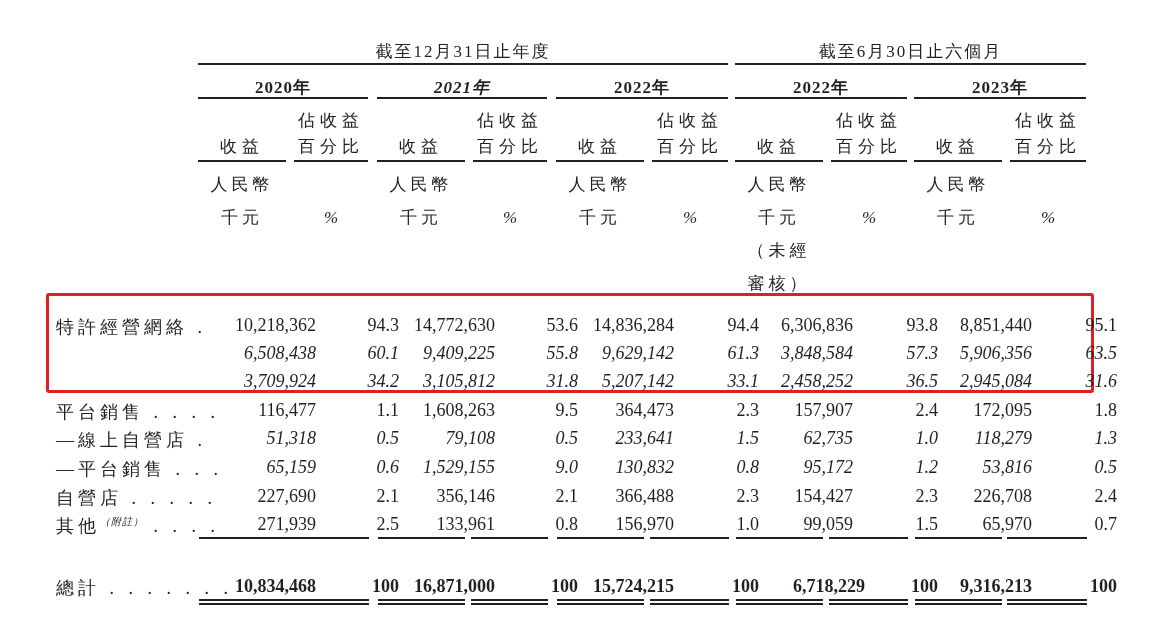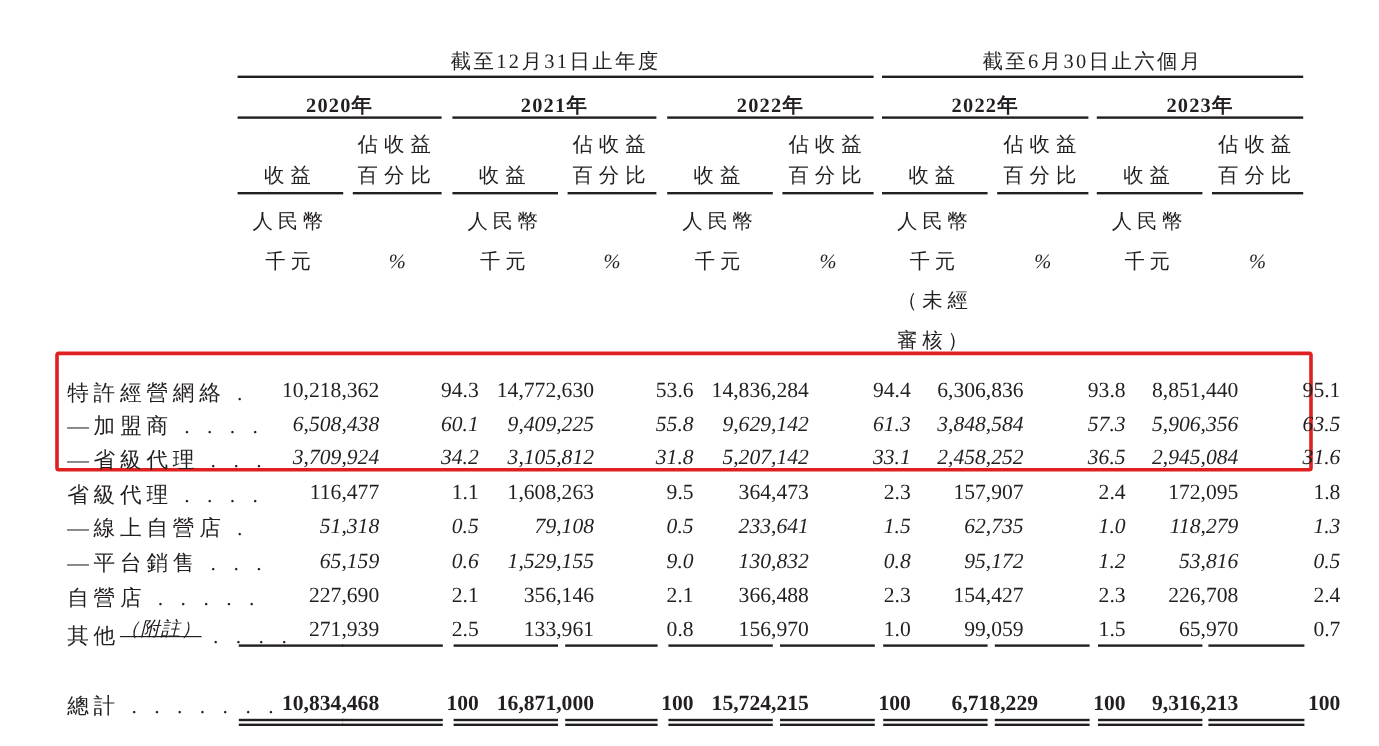--- a/index.html
+++ b/index.html
@@ -7,40 +7,40 @@
          font-family: "Liberation Serif", "DejaVu Serif", serif; color: #231f20; }
   .rule { position: absolute; height: 2px; background: #231f20; }
   .hdr { position: absolute; font-size: 17px; text-align: center; letter-spacing: 2px; }
   .hdr-bold { font-weight: bold; letter-spacing: 1px; text-align: center; }
   .sub { position: absolute; font-size: 17px; text-align: center; letter-spacing: 5px; line-height: 26px; }
   .unit { position: absolute; font-size: 17px; text-align: center; letter-spacing: 4px; line-height: 33px; }
   .pct-unit { font-style: italic; letter-spacing: 0; }
   .row { position: absolute; left: 0; width: 1149px; height: 28px; font-size: 18px; padding-left: 30px; }
   .label { position: absolute; left: 56px; top: 0; letter-spacing: 4px; white-space: nowrap; }
   .label .dots { letter-spacing: 5px; }
-  .label sup { font-size: 16px; font-style: italic; letter-spacing: 1px; text-decoration: underline; }
+  .label sup { font-size: 10px; font-style: italic; letter-spacing: 1px; }
   .cell { position: absolute; top: 0; text-align: right; white-space: nowrap; }
   .italic .cell { font-style: italic; }
   .total .cell { font-weight: bold; }
   .total .label { font-weight: normal; }
   .underline-single { position: absolute; height: 2px; background: #231f20; }
   .underline-double { position: absolute; height: 6px; border-top: 2px solid #231f20; border-bottom: 2px solid #231f20; box-sizing: border-box; }
   .highlight { position: absolute; left: 46px; top: 293px; width: 1048px; height: 100px;
                border: 3px solid #e02020; border-radius: 3px; box-sizing: border-box; }
 </style>
 </head>
 <body>
 
 <div class="hdr" style="left:198px; top:40px; width:530px;">截至12月31日止年度</div>
 <div class="rule" style="left:198px; top:63px; width:530px;"></div>
 <div class="hdr" style="left:735px; top:40px; width:351px;">截至6月30日止六個月</div>
 <div class="rule" style="left:735px; top:63px; width:351px;"></div>
 
 <div class="hdr hdr-bold" style="left:198px; top:76px; width:170px;">2020年</div>
-<div class="hdr hdr-bold" style="left:377px; top:76px; width:170px;">2021年</div>
+<div class="hdr hdr-bold" style="left:377px; top:76px; width:170px;font-style:italic;">2021年</div>
 <div class="hdr hdr-bold" style="left:556px; top:76px; width:172px;">2022年</div>
 <div class="hdr hdr-bold" style="left:735px; top:76px; width:172px;">2022年</div>
 <div class="hdr hdr-bold" style="left:914px; top:76px; width:172px;">2023年</div>
 <div class="rule" style="left:198px; top:97px; width:170px;"></div>
 <div class="rule" style="left:377px; top:97px; width:170px;"></div>
 <div class="rule" style="left:556px; top:97px; width:172px;"></div>
 <div class="rule" style="left:735px; top:97px; width:172px;"></div>
 <div class="rule" style="left:914px; top:97px; width:172px;"></div>
 
 <div class="sub" style="left:198px; top:134px; width:88px;"><span>收益</span></div>
@@ -90,47 +90,45 @@
       <div class="cell" style="right: 684px;">14,772,630</div>
       <div class="cell" style="right: 601px;">53.6</div>
       <div class="cell" style="right: 505px;">14,836,284</div>
       <div class="cell" style="right: 420px;">94.4</div>
       <div class="cell" style="right: 326px;">6,306,836</div>
       <div class="cell" style="right: 241px;">93.8</div>
       <div class="cell" style="right: 147px;">8,851,440</div>
       <div class="cell" style="right: 62px;">95.1</div>
     </div>
     <div class="row italic" style="top: 343px;">
-      <div class="label"><span>—加盟商</span><span class="dots"> . . . .</span></div>
       <div class="cell" style="right: 863px;">6,508,438</div>
       <div class="cell" style="right: 780px;">60.1</div>
       <div class="cell" style="right: 684px;">9,409,225</div>
       <div class="cell" style="right: 601px;">55.8</div>
       <div class="cell" style="right: 505px;">9,629,142</div>
       <div class="cell" style="right: 420px;">61.3</div>
       <div class="cell" style="right: 326px;">3,848,584</div>
       <div class="cell" style="right: 241px;">57.3</div>
       <div class="cell" style="right: 147px;">5,906,356</div>
       <div class="cell" style="right: 62px;">63.5</div>
     </div>
     <div class="row italic" style="top: 371px;">
-      <div class="label"><span>—省級代理</span><span class="dots"> . . .</span></div>
       <div class="cell" style="right: 863px;">3,709,924</div>
       <div class="cell" style="right: 780px;">34.2</div>
       <div class="cell" style="right: 684px;">3,105,812</div>
       <div class="cell" style="right: 601px;">31.8</div>
       <div class="cell" style="right: 505px;">5,207,142</div>
       <div class="cell" style="right: 420px;">33.1</div>
       <div class="cell" style="right: 326px;">2,458,252</div>
       <div class="cell" style="right: 241px;">36.5</div>
       <div class="cell" style="right: 147px;">2,945,084</div>
       <div class="cell" style="right: 62px;">31.6</div>
     </div>
     <div class="row" style="top: 400px;">
-      <div class="label"><span>省級代理</span><span class="dots"> . . . .</span></div>
+      <div class="label"><span>平台銷售</span><span class="dots"> . . . .</span></div>
       <div class="cell" style="right: 863px;">116,477</div>
       <div class="cell" style="right: 780px;">1.1</div>
       <div class="cell" style="right: 684px;">1,608,263</div>
       <div class="cell" style="right: 601px;">9.5</div>
       <div class="cell" style="right: 505px;">364,473</div>
       <div class="cell" style="right: 420px;">2.3</div>
       <div class="cell" style="right: 326px;">157,907</div>
       <div class="cell" style="right: 241px;">2.4</div>
       <div class="cell" style="right: 147px;">172,095</div>
       <div class="cell" style="right: 62px;">1.8</div>

